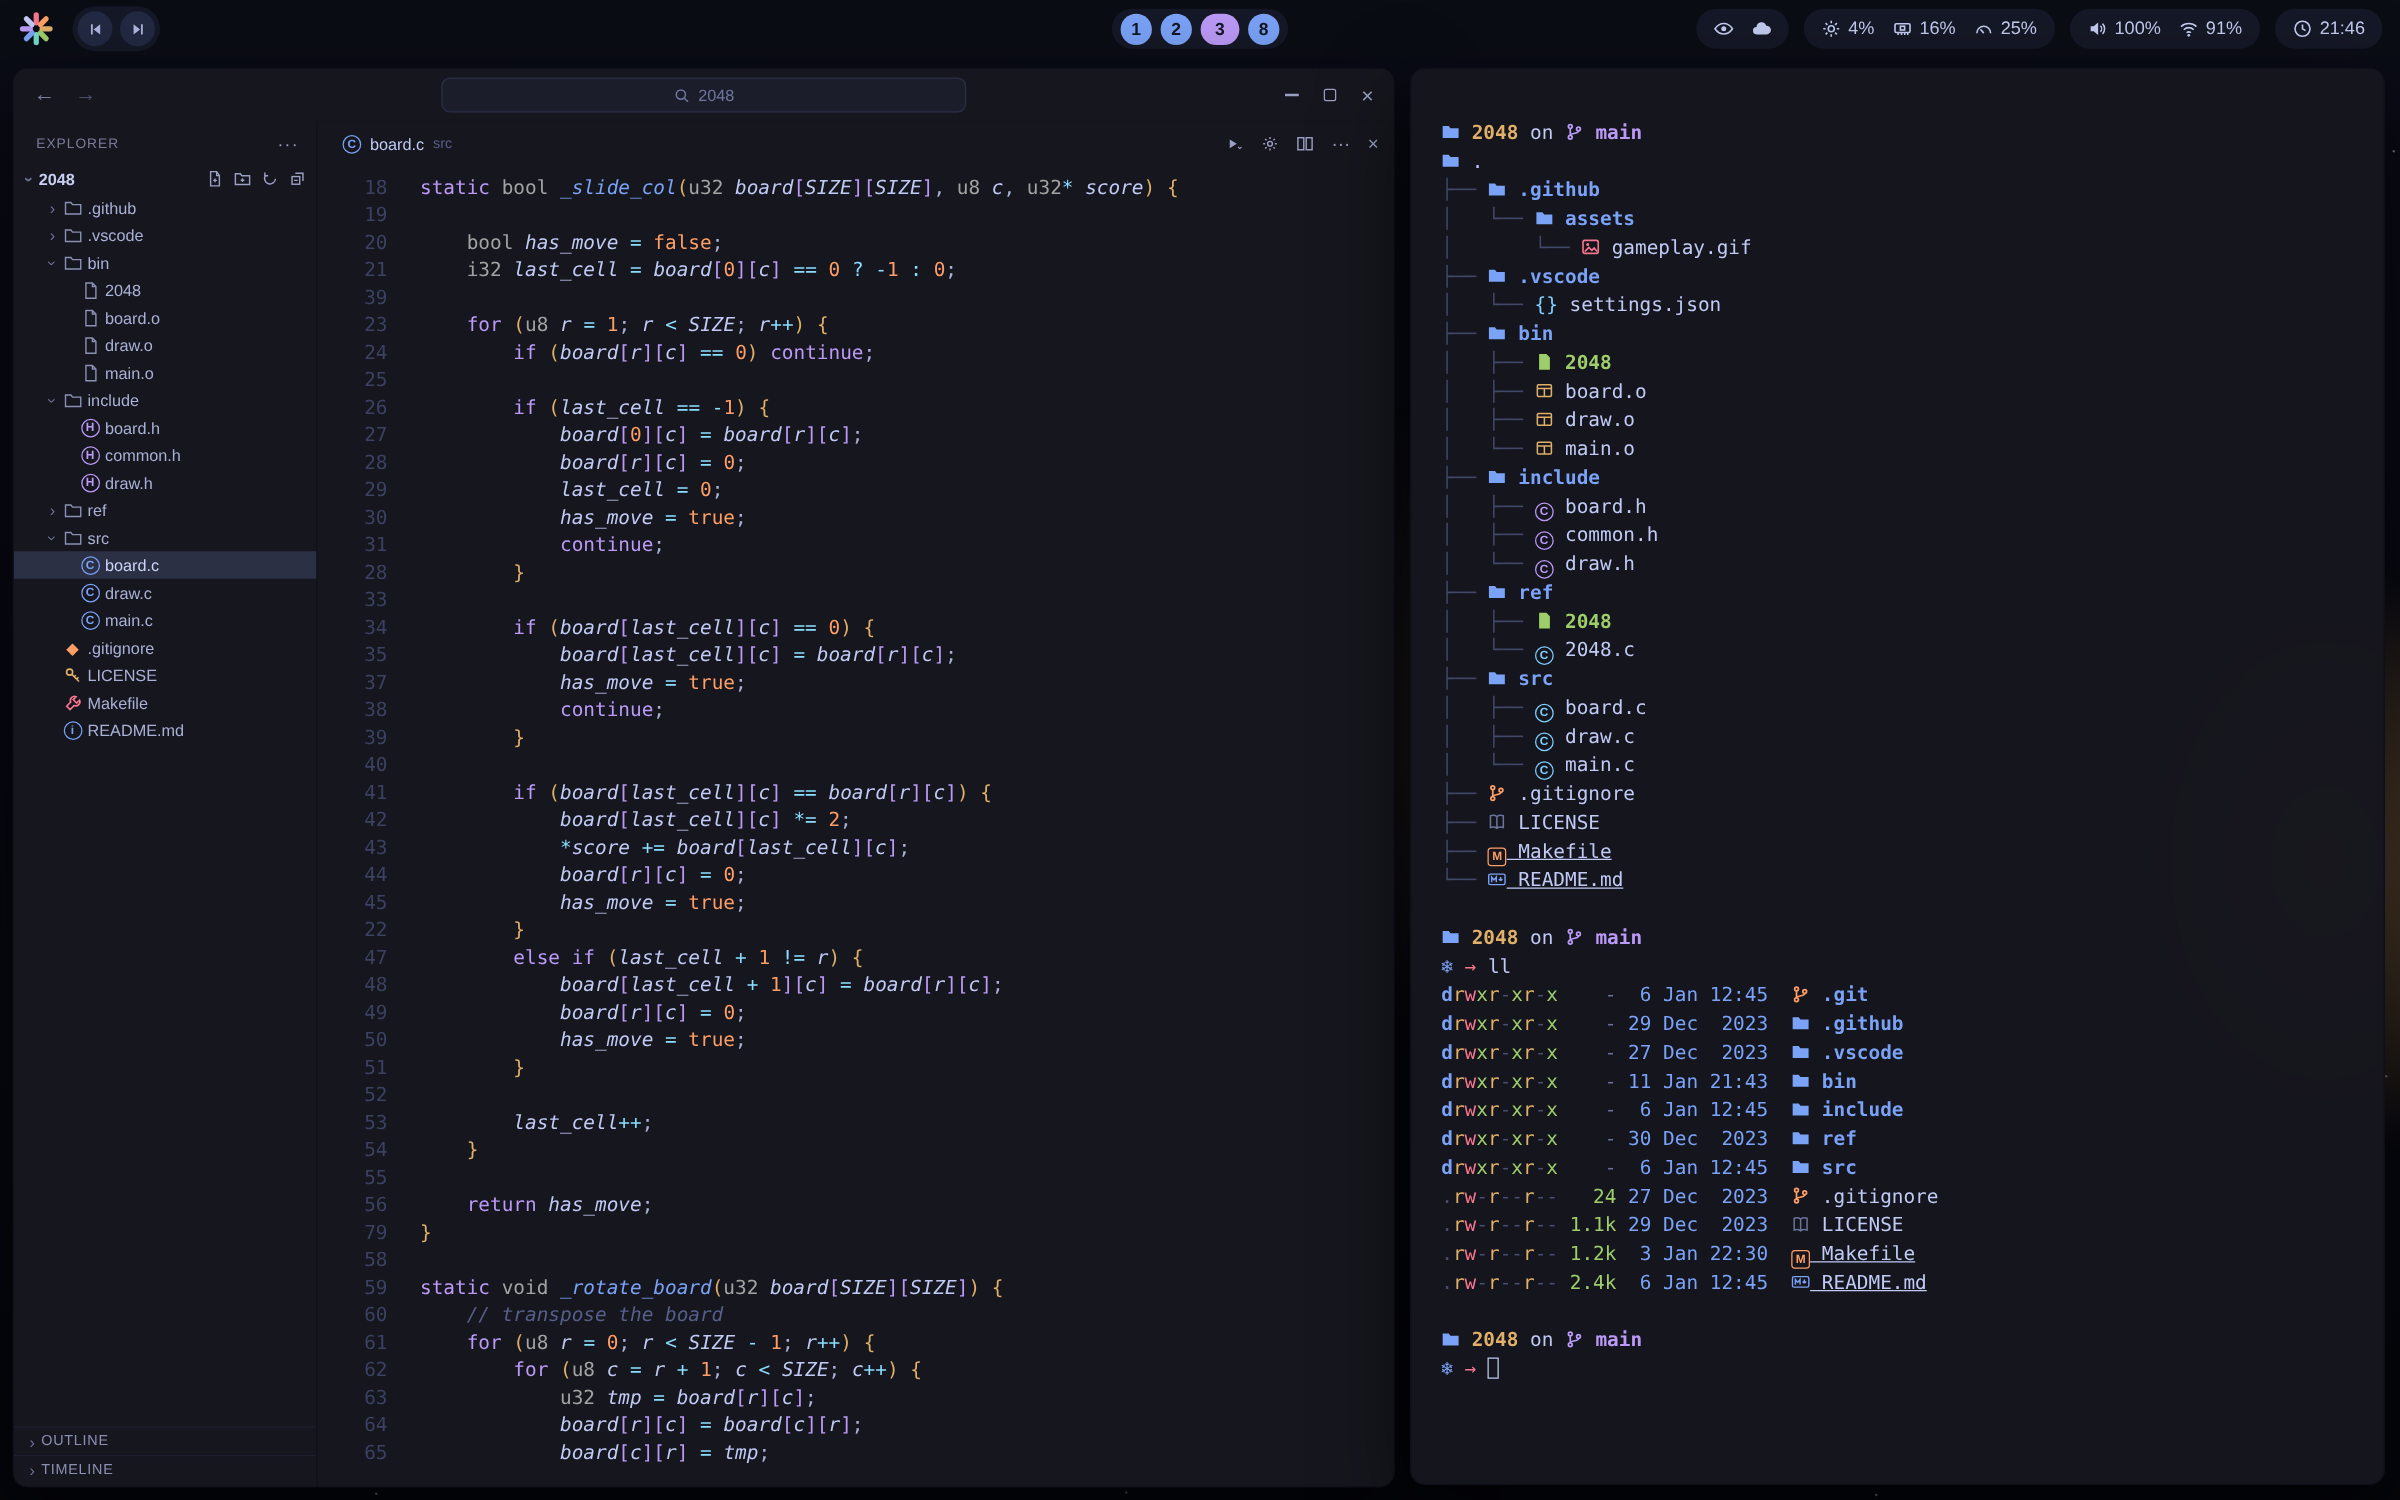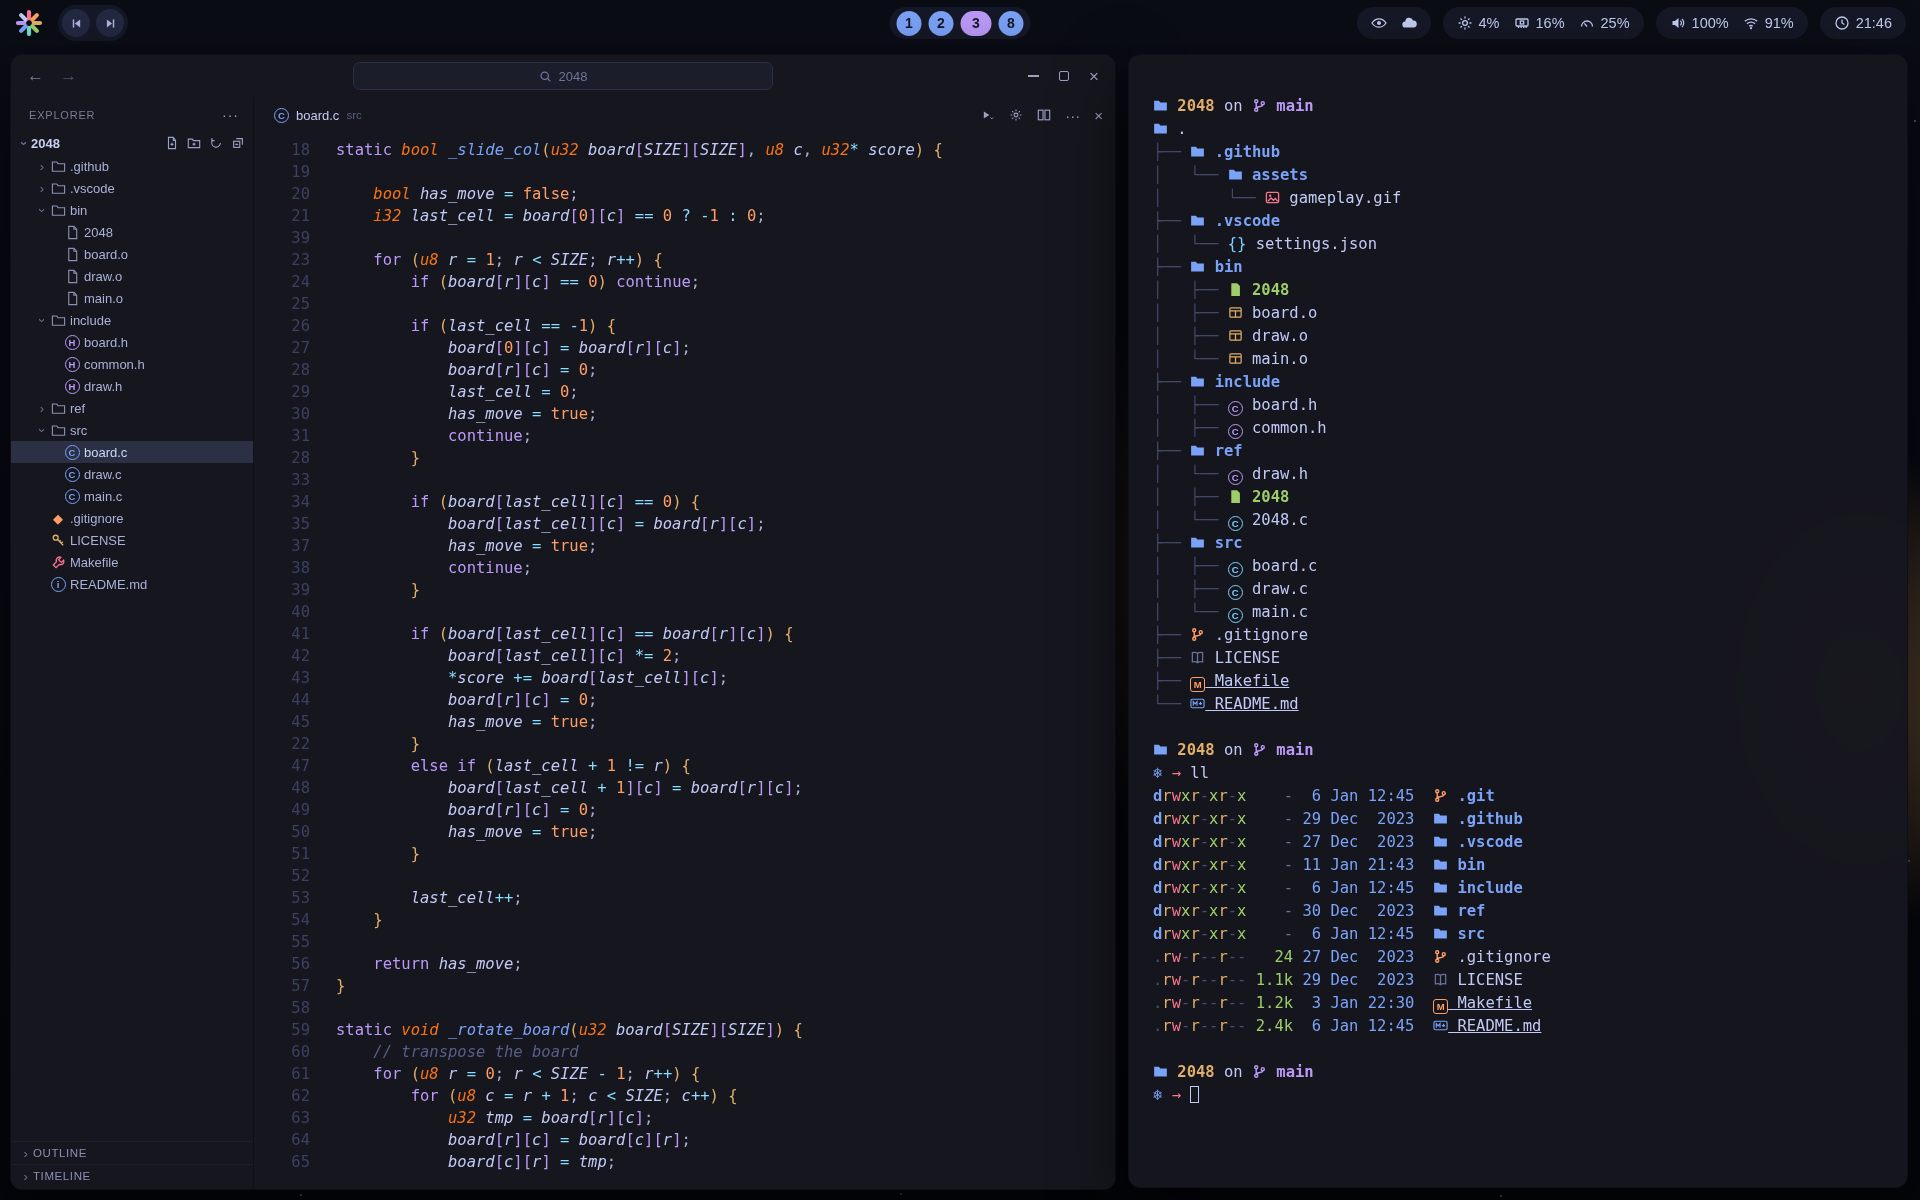--- a/index.html
+++ b/index.html
@@ -84,21 +84,21 @@
   .tabbar { height:36px; display:flex; align-items:center; padding:0 12px 0 10px; }
   .tab { display:flex; align-items:center; gap:7px; padding:0 10px; height:100%; cursor:pointer; }
   .tabname { color:#c0caf5; font-size:13px; }
   .tabhint { color:#565f89; font-size:11.5px; }
   .tabacts { margin-left:auto; display:flex; align-items:center; gap:14px; color:#9aa0c3; }
   .tabacts .txt { font-size:15px; cursor:pointer; }
   .codearea { flex:1; overflow:hidden; padding:6px 0 0 6px; }
   .cline { white-space:pre; font:15.5px/22px "DejaVu Sans Mono",monospace; color:#c0caf5; }
   .ln { display:inline-block; width:50px; text-align:right; margin-right:26px; color:#3b4261; font-style:normal; }
   .tk-kw { color:#bb9af7; }
-  .tk-ty { color:#f97316; font-style:italic; }
+  .tk-ty { color:#a3a3a3; }
   .tk-fn { color:#7aa2f7; font-style:italic; }
   .tk-v  { color:#c0caf5; font-style:italic; }
   .tk-n  { color:#ff9e64; }
   .tk-op { color:#89ddff; }
   .tk-by { color:#e0af68; }
   .tk-bp { color:#bb9af7; }
   .tk-pn { color:#a9b1d6; }
   .tk-cm { color:#565f89; font-style:italic; }
 
   
@@ -519,21 +519,21 @@
             <div class="cline"><span class="ln">47</span><span class="lc">        <span class="tk-kw">else</span> <span class="tk-kw">if</span> <span class="tk-by">(</span><span class="tk-v">last_cell</span> <span class="tk-op">+</span> <span class="tk-n">1</span> <span class="tk-op">!</span><span class="tk-op">=</span> <span class="tk-v">r</span><span class="tk-by">)</span> <span class="tk-by">{</span></span></div>
             <div class="cline"><span class="ln">48</span><span class="lc">            <span class="tk-v">board</span><span class="tk-bp">[</span><span class="tk-v">last_cell</span> <span class="tk-op">+</span> <span class="tk-n">1</span><span class="tk-bp">]</span><span class="tk-bp">[</span><span class="tk-v">c</span><span class="tk-bp">]</span> <span class="tk-op">=</span> <span class="tk-v">board</span><span class="tk-bp">[</span><span class="tk-v">r</span><span class="tk-bp">]</span><span class="tk-bp">[</span><span class="tk-v">c</span><span class="tk-bp">]</span><span class="tk-pn">;</span></span></div>
             <div class="cline"><span class="ln">49</span><span class="lc">            <span class="tk-v">board</span><span class="tk-bp">[</span><span class="tk-v">r</span><span class="tk-bp">]</span><span class="tk-bp">[</span><span class="tk-v">c</span><span class="tk-bp">]</span> <span class="tk-op">=</span> <span class="tk-n">0</span><span class="tk-pn">;</span></span></div>
             <div class="cline"><span class="ln">50</span><span class="lc">            <span class="tk-v">has_move</span> <span class="tk-op">=</span> <span class="tk-n">true</span><span class="tk-pn">;</span></span></div>
             <div class="cline"><span class="ln">51</span><span class="lc">        <span class="tk-by">}</span></span></div>
             <div class="cline"><span class="ln">52</span><span class="lc"> </span></div>
             <div class="cline"><span class="ln">53</span><span class="lc">        <span class="tk-v">last_cell</span><span class="tk-op">+</span><span class="tk-op">+</span><span class="tk-pn">;</span></span></div>
             <div class="cline"><span class="ln">54</span><span class="lc">    <span class="tk-by">}</span></span></div>
             <div class="cline"><span class="ln">55</span><span class="lc"> </span></div>
             <div class="cline"><span class="ln">56</span><span class="lc">    <span class="tk-kw">return</span> <span class="tk-v">has_move</span><span class="tk-pn">;</span></span></div>
-            <div class="cline"><span class="ln">57</span><span class="lc"><span class="tk-by">}</span></span></div>
+            <div class="cline"><span class="ln">79</span><span class="lc"><span class="tk-by">}</span></span></div>
             <div class="cline"><span class="ln">58</span><span class="lc"> </span></div>
             <div class="cline"><span class="ln">59</span><span class="lc"><span class="tk-kw">static</span> <span class="tk-ty">void</span> <span class="tk-fn">_rotate_board</span><span class="tk-by">(</span><span class="tk-ty">u32</span> <span class="tk-v">board</span><span class="tk-bp">[</span><span class="tk-v">SIZE</span><span class="tk-bp">]</span><span class="tk-bp">[</span><span class="tk-v">SIZE</span><span class="tk-bp">]</span><span class="tk-by">)</span> <span class="tk-by">{</span></span></div>
             <div class="cline"><span class="ln">60</span><span class="lc">    <span class="tk-cm">// transpose the board</span></span></div>
             <div class="cline"><span class="ln">61</span><span class="lc">    <span class="tk-kw">for</span> <span class="tk-by">(</span><span class="tk-ty">u8</span> <span class="tk-v">r</span> <span class="tk-op">=</span> <span class="tk-n">0</span><span class="tk-pn">;</span> <span class="tk-v">r</span> <span class="tk-op">&lt;</span> <span class="tk-v">SIZE</span> <span class="tk-op">-</span> <span class="tk-n">1</span><span class="tk-pn">;</span> <span class="tk-v">r</span><span class="tk-op">+</span><span class="tk-op">+</span><span class="tk-by">)</span> <span class="tk-by">{</span></span></div>
             <div class="cline"><span class="ln">62</span><span class="lc">        <span class="tk-kw">for</span> <span class="tk-by">(</span><span class="tk-ty">u8</span> <span class="tk-v">c</span> <span class="tk-op">=</span> <span class="tk-v">r</span> <span class="tk-op">+</span> <span class="tk-n">1</span><span class="tk-pn">;</span> <span class="tk-v">c</span> <span class="tk-op">&lt;</span> <span class="tk-v">SIZE</span><span class="tk-pn">;</span> <span class="tk-v">c</span><span class="tk-op">+</span><span class="tk-op">+</span><span class="tk-by">)</span> <span class="tk-by">{</span></span></div>
             <div class="cline"><span class="ln">63</span><span class="lc">            <span class="tk-ty">u32</span> <span class="tk-v">tmp</span> <span class="tk-op">=</span> <span class="tk-v">board</span><span class="tk-bp">[</span><span class="tk-v">r</span><span class="tk-bp">]</span><span class="tk-bp">[</span><span class="tk-v">c</span><span class="tk-bp">]</span><span class="tk-pn">;</span></span></div>
             <div class="cline"><span class="ln">64</span><span class="lc">            <span class="tk-v">board</span><span class="tk-bp">[</span><span class="tk-v">r</span><span class="tk-bp">]</span><span class="tk-bp">[</span><span class="tk-v">c</span><span class="tk-bp">]</span> <span class="tk-op">=</span> <span class="tk-v">board</span><span class="tk-bp">[</span><span class="tk-v">c</span><span class="tk-bp">]</span><span class="tk-bp">[</span><span class="tk-v">r</span><span class="tk-bp">]</span><span class="tk-pn">;</span></span></div>
             <div class="cline"><span class="ln">65</span><span class="lc">            <span class="tk-v">board</span><span class="tk-bp">[</span><span class="tk-v">c</span><span class="tk-bp">]</span><span class="tk-bp">[</span><span class="tk-v">r</span><span class="tk-bp">]</span> <span class="tk-op">=</span> <span class="tk-v">tmp</span><span class="tk-pn">;</span></span></div>
           </div>
       </main>
@@ -584,24 +584,24 @@
             </svg></span><span class="c-fg"> draw.o</span></div>
         <div class="tline"><span class="c-tree">│   └── </span><span class="c-yellow"><svg class="svgi" viewBox="0 0 16 16" fill="none" stroke="currentColor" stroke-width="1.3">
               <rect x="2" y="3" width="12" height="10" rx="1"></rect>
               <path d="M2 6.2h12M8 6.2V13"></path>
             </svg></span><span class="c-fg"> main.o</span></div>
         <div class="tline"><span class="c-tree">├── </span><span class="c-blue"><svg class="svgi" viewBox="0 0 16 16">
               <path d="M1.2 3h5.2l1.4 1.8h7v8.4H1.2z" fill="currentColor"></path>
             </svg></span><span class="c-blue b"> include</span></div>
         <div class="tline"><span class="c-tree">│   ├── </span><span class="c-purple"><span class="lb">C</span></span><span class="c-fg"> board.h</span></div>
         <div class="tline"><span class="c-tree">│   ├── </span><span class="c-purple"><span class="lb">C</span></span><span class="c-fg"> common.h</span></div>
+        <div class="tline"><span class="c-tree">│   └── </span><span class="c-purple"><span class="lb">C</span></span><span class="c-fg"> draw.h</span></div>
         <div class="tline"><span class="c-tree">├── </span><span class="c-blue"><svg class="svgi" viewBox="0 0 16 16">
               <path d="M1.2 3h5.2l1.4 1.8h7v8.4H1.2z" fill="currentColor"></path>
             </svg></span><span class="c-blue b"> ref</span></div>
-        <div class="tline"><span class="c-tree">│   └── </span><span class="c-purple"><span class="lb">C</span></span><span class="c-fg"> draw.h</span></div>
         <div class="tline"><span class="c-tree">│   ├── </span><span class="c-green"><svg class="svgi" viewBox="0 0 16 16">
               <path d="M3.5 1.2h6.2l3 3v10.6H3.5z" fill="currentColor"></path>
             </svg></span><span class="c-green b"> 2048</span></div>
         <div class="tline"><span class="c-tree">│   └── </span><span class="c-cyan"><span class="lb">C</span></span><span class="c-fg"> 2048.c</span></div>
         <div class="tline"><span class="c-tree">├── </span><span class="c-blue"><svg class="svgi" viewBox="0 0 16 16">
               <path d="M1.2 3h5.2l1.4 1.8h7v8.4H1.2z" fill="currentColor"></path>
             </svg></span><span class="c-blue b"> src</span></div>
         <div class="tline"><span class="c-tree">│   ├── </span><span class="c-cyan"><span class="lb">C</span></span><span class="c-fg"> board.c</span></div>
         <div class="tline"><span class="c-tree">│   ├── </span><span class="c-cyan"><span class="lb">C</span></span><span class="c-fg"> draw.c</span></div>
         <div class="tline"><span class="c-tree">│   └── </span><span class="c-cyan"><span class="lb">C</span></span><span class="c-fg"> main.c</span></div>

